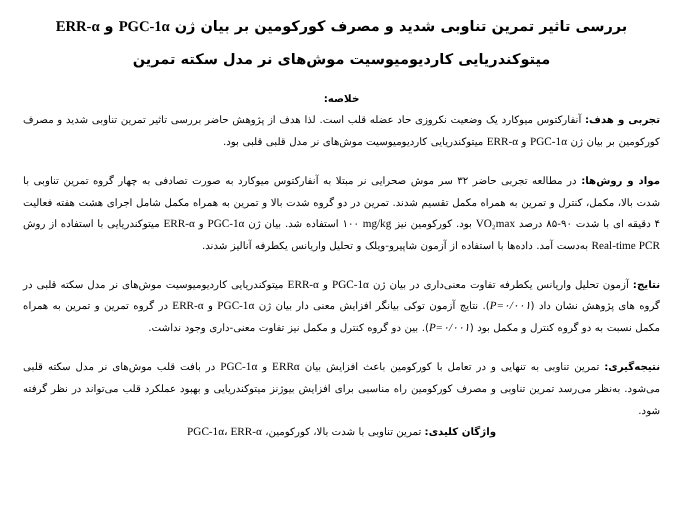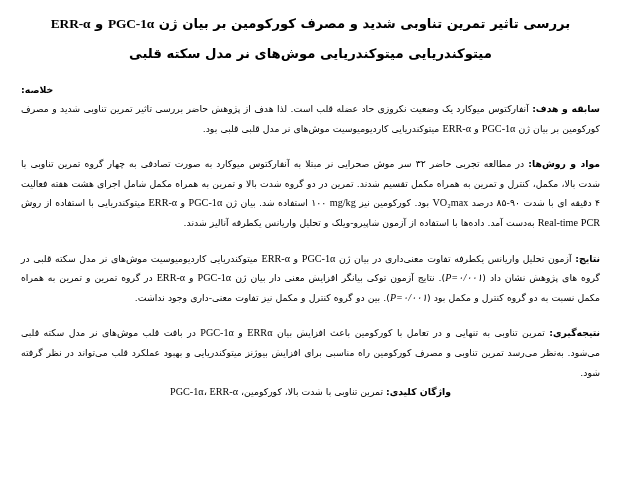--- a/index.html
+++ b/index.html
@@ -66,21 +66,21 @@
   }
 
   
   .body-block {
     padding: 0 21px 0 21px;
     margin-top: 13px;
   }
   .lead-label {
     font-size: 9.4px;
     font-weight: bold;
-    text-align: left;
+    text-align: center;
     line-height: 15px;
     margin: 0 0 2px 0;
   }
   p.para {
     margin: 0;
     font-size: 9.3px;
     line-height: 19.6px;
     text-align: justify;
     text-align-last: right;
     text-justify: inter-word;
@@ -131,29 +131,29 @@
     color: #000;
   }
 </style>
 </head>
 <body>
 
 <div class="page">
 
   <div class="title-block">
     <div class="title-line"><span>بررسی تاثیر تمرین تناوبی شدید و مصرف کورکومین بر بیان ژن </span><span class="lat">PGC-1α</span><span> و </span><span class="lat">ERR-α</span></div>
-    <div class="title-line">میتوکندریایی میتوکندریایی موش‌های نر مدل سکته قلبی</div>
+    <div class="title-line">میتوکندریایی کاردیومیوسیت موش‌های نر مدل سکته تمرین</div>
   </div>
 
 
   <div class="body-block">
 
     <div class="lead-label">خلاصه:</div>
 
-    <p class="para"><span class="sec">سابقه و هدف:</span><span> آنفارکتوس میوکارد یک وضعیت نکروزی حاد عضله قلب است. لذا هدف از پژوهش حاضر بررسی تاثیر تمرین تناوبی شدید و مصرف کورکومین بر بیان ژن </span><span class="lat">PGC-1α</span><span> و </span><span class="lat">ERR-α</span><span> میتوکندریایی کاردیومیوسیت موش‌های نر مدل قلبی قلبی بود.</span></p>
+    <p class="para"><span class="sec">تجربی و هدف:</span><span> آنفارکتوس میوکارد یک وضعیت نکروزی حاد عضله قلب است. لذا هدف از پژوهش حاضر بررسی تاثیر تمرین تناوبی شدید و مصرف کورکومین بر بیان ژن </span><span class="lat">PGC-1α</span><span> و </span><span class="lat">ERR-α</span><span> میتوکندریایی کاردیومیوسیت موش‌های نر مدل قلبی قلبی بود.</span></p>
 
     <p class="para"><span class="sec">مواد و روش‌ها:</span><span> در مطالعه تجربی حاضر ۳۲ سر موش صحرایی نر مبتلا به آنفارکتوس میوکارد به صورت تصادفی به چهار گروه تمرین تناوبی با شدت بالا، مکمل، کنترل و تمرین به همراه مکمل تقسیم شدند. تمرین در دو گروه شدت بالا و تمرین به همراه مکمل شامل اجرای هشت هفته فعالیت ۴ دقیقه ای با شدت ۹۰-۸۵ درصد </span><span class="lat">VO₂max</span><span> بود. کورکومین نیز </span><span class="lat">mg/kg</span><span> ۱۰۰ استفاده شد. بیان ژن </span><span class="lat">PGC-1α</span><span> و </span><span class="lat">ERR-α</span><span> میتوکندریایی با استفاده از روش </span><span class="lat">Real-time PCR</span><span> به‌دست آمد. داده‌ها با استفاده از آزمون شاپیرو-ویلک و تحلیل واریانس یکطرفه آنالیز شدند.</span></p>
 
     <p class="para"><span class="sec">نتایج:</span><span> آزمون تحلیل واریانس یکطرفه تفاوت معنی‌داری در بیان ژن </span><span class="lat">PGC-1α</span><span> و </span><span class="lat">ERR-α</span><span> میتوکندریایی کاردیومیوسیت موش‌های نر مدل سکته قلبی در گروه های پژوهش نشان داد (</span><span class="lat-i">P=۰/۰۰۱</span><span>). نتایج آزمون توکی بیانگر افزایش معنی دار بیان ژن </span><span class="lat">PGC-1α</span><span> و </span><span class="lat">ERR-α</span><span> در گروه تمرین و تمرین به همراه مکمل نسبت به دو گروه کنترل و مکمل بود (</span><span class="lat-i">P=۰/۰۰۱</span><span>). بین دو گروه کنترل و مکمل نیز تفاوت معنی-داری وجود نداشت.</span></p>
 
     <p class="para"><span class="sec">نتیجه‌گیری:</span><span> تمرین تناوبی به تنهایی و در تعامل با کورکومین باعث افزایش بیان </span><span class="lat">ERRα</span><span> و </span><span class="lat">PGC-1α</span><span> در بافت قلب موش‌های نر مدل سکته قلبی می‌شود. به‌نظر می‌رسد تمرین تناوبی و مصرف کورکومین راه مناسبی برای افزایش بیوژنز میتوکندریایی و بهبود عملکرد قلب می‌تواند در نظر گرفته شود.</span></p>
 
   </div>
 
   <div class="keywords"><span class="kw-label">واژگان کلیدی:</span><span> تمرین تناوبی با شدت بالا، کورکومین، </span><span class="lat">PGC-1α، ERR-α</span></div>

